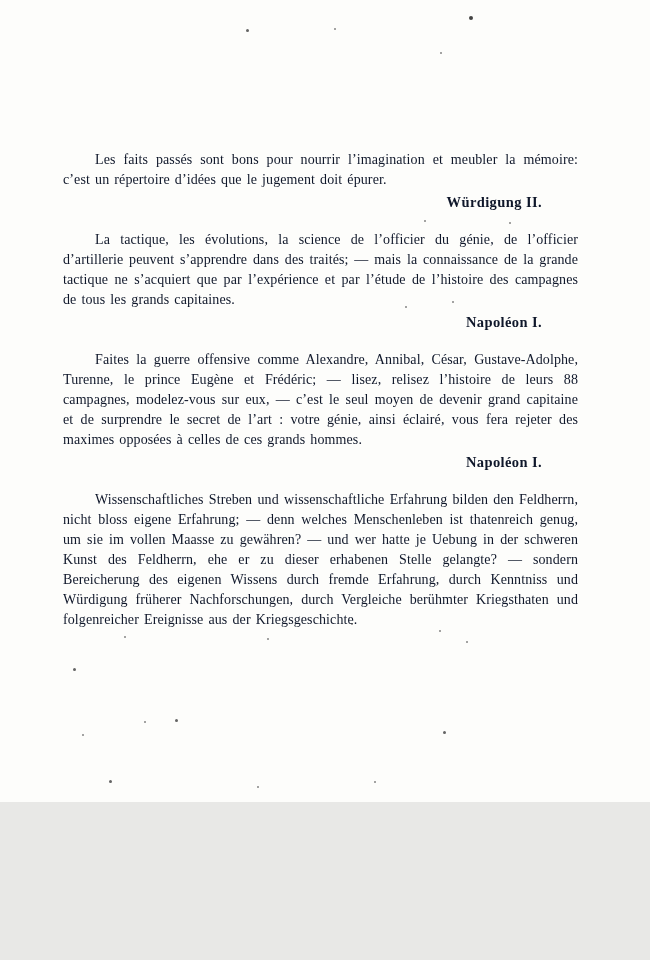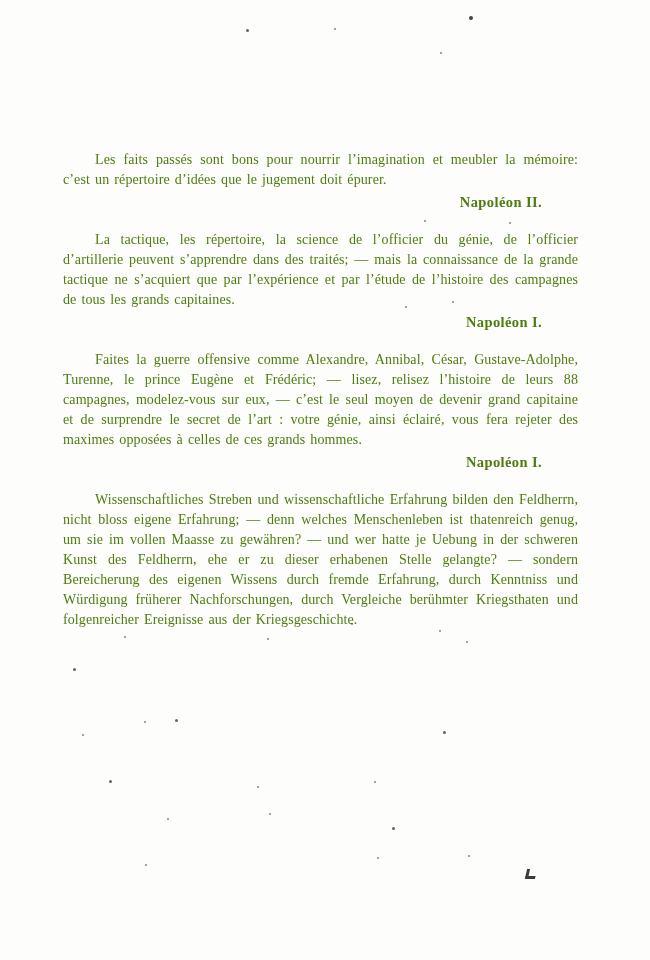--- a/index.html
+++ b/index.html
@@ -3,26 +3,26 @@
 <meta charset="utf-8">
 <style>
   html, body {
     margin: 0;
     padding: 0;
     background: #e8e8e6;
   }
   .page {
     position: relative;
     width: 650px;
-    height: 960px;
+    height: 802px;
     margin: 0 auto;
     background: #fdfdfb;
     overflow: hidden;
     font-family: "Liberation Serif", "DejaVu Serif", serif;
-    color: #4d7c0f;
+    color: #0f172a;
   }
   .content {
     position: absolute;
     left: 63px;
     top: 150px;
     width: 515px;
   }
   .quote-block {
     margin: 0 0 18px 0;
   }
@@ -65,25 +65,25 @@
 </style>
 </head>
 <body>
 
 <div class="page">
 
   <div class="content">
 
     <section class="quote-block">
       <p class="quote-text">Les faits passés sont bons pour nourrir l’imagination et meubler la mémoire: c’est un répertoire d’idées que le jugement doit épurer.</p>
-      <p class="attribution">Napoléon II.</p>
+      <p class="attribution">Würdigung II.</p>
     </section>
 
     <section class="quote-block">
-      <p class="quote-text">La tactique, les répertoire, la science de l’officier du génie, de l’officier d’artillerie peuvent s’apprendre dans des traités; — mais la connaissance de la grande tactique ne s’acquiert que par l’expérience et par l’étude de l’histoire des campagnes de tous les grands capitaines.</p>
+      <p class="quote-text">La tactique, les évolutions, la science de l’officier du génie, de l’officier d’artillerie peuvent s’apprendre dans des traités; — mais la connaissance de la grande tactique ne s’acquiert que par l’expérience et par l’étude de l’histoire des campagnes de tous les grands capitaines.</p>
       <p class="attribution">Napoléon I.</p>
     </section>
 
     <section class="quote-block">
       <p class="quote-text">Faites la guerre offensive comme Alexandre, Annibal, César, Gustave-Adolphe, Turenne, le prince Eugène et Frédéric; — lisez, relisez l’histoire de leurs 88 campagnes, modelez-vous sur eux, — c’est le seul moyen de devenir grand capitaine et de surprendre le secret de l’art : votre génie, ainsi éclairé, vous fera rejeter des maximes opposées à celles de ces grands hommes.</p>
       <p class="attribution">Napoléon I.</p>
     </section>
 
     <section class="quote-block">
       <p class="quote-text">Wissenschaftliches Streben und wissenschaftliche Erfahrung bilden den Feldherrn, nicht bloss eigene Erfahrung; — denn welches Menschenleben ist thatenreich genug, um sie im vollen Maasse zu gewähren? — und wer hatte je Uebung in der schweren Kunst des Feldherrn, ehe er zu dieser erhabenen Stelle gelangte? — sondern Bereicherung des eigenen Wissens durch fremde Erfahrung, durch Kenntniss und Würdigung früherer Nachforschungen, durch Vergleiche berühmter Kriegsthaten und folgenreicher Ereignisse aus der Kriegsgeschichte.</p>

